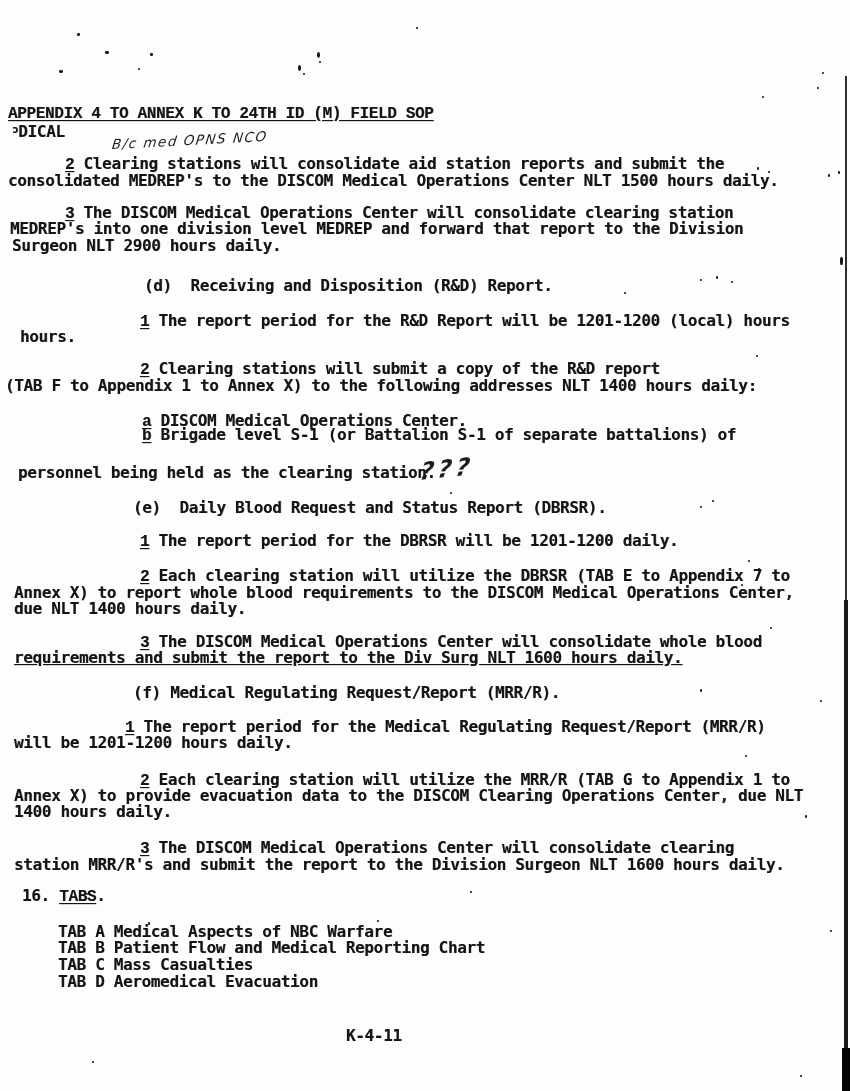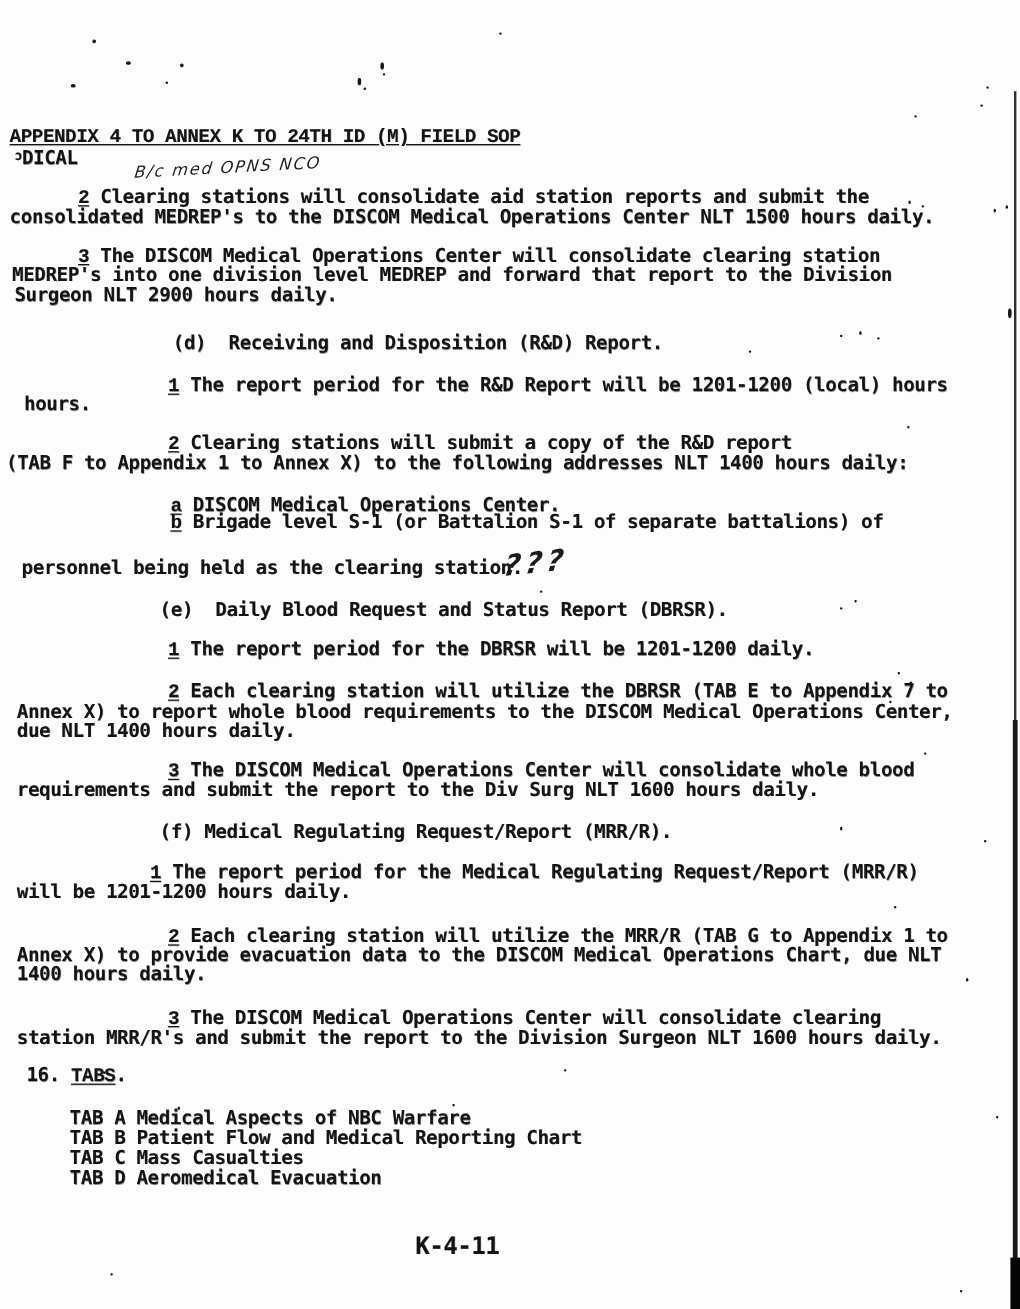--- a/index.html
+++ b/index.html
@@ -33,21 +33,21 @@
     transform:rotate(-6deg) skewX(-14deg);
   }
   .speck { position:absolute; background:#161616; border-radius:45%; }
   .edge { position:absolute; background:#222; }
   .edge-thin   { left:845px; top:76px;  width:2px; height:1015px; background:#2e2e2e; }
   .edge-mid    { left:844px; top:600px; width:4px; height:491px;  background:#191919; }
   .edge-block  { left:842px; top:1048px;width:8px; height:43px;   background:#050505; }
   .footer-label {
     position:absolute; left:346px; top:1026px; white-space:pre;
     font-family:"DejaVu Sans Mono", monospace;
-    font-size:20px; font-weight:bold; color:#141414;
+    font-size:16px; font-weight:bold; color:#141414;
     text-shadow:0.4px 0.4px 0 rgba(20,20,20,0.45); letter-spacing:-0.35px;
   }
 </style>
 </head>
 <body>
 
 <div class="page">
 
   <div id="doc-body">
       <div class="line" style="left: 8px; top: 105px;"><span class="u">APPENDIX 4 TO ANNEX K TO 24TH ID (M) FIELD SOP</span></div>
@@ -64,26 +64,26 @@
       <div class="line" style="left: 5px; top: 378px;"><span>(TAB F to Appendix 1 to Annex X) to the following addresses NLT 1400 hours daily:</span></div>
       <div class="line" style="left: 142px; top: 413px;"><span class="u">a</span><span> DISCOM Medical Operations Center.</span></div>
       <div class="line" style="left: 142px; top: 427px;"><span class="u">b</span><span> Brigade level S-1 (or Battalion S-1 of separate battalions) of</span></div>
       <div class="line" style="left: 18px; top: 465px;"><span>personnel being held as the clearing station.</span></div>
       <div class="line" style="left: 133px; top: 500px;"><span>(e)  Daily Blood Request and Status Report (DBRSR).</span></div>
       <div class="line" style="left: 140px; top: 533px;"><span class="u">1</span><span> The report period for the DBRSR will be 1201-1200 daily.</span></div>
       <div class="line" style="left: 140px; top: 568px;"><span class="u">2</span><span> Each clearing station will utilize the DBRSR (TAB E to Appendix 7 to</span></div>
       <div class="line" style="left: 14px; top: 585px;"><span>Annex X) to report whole blood requirements to the DISCOM Medical Operations Center,</span></div>
       <div class="line" style="left: 14px; top: 601px;"><span>due NLT 1400 hours daily.</span></div>
       <div class="line" style="left: 140px; top: 634px;"><span class="u">3</span><span> The DISCOM Medical Operations Center will consolidate whole blood</span></div>
-      <div class="line" style="left: 14px; top: 650px;"><span>requirements and submit the report to the Div Surg NLT 1600 hours daily.</span></div>
+      <div class="line" style="left: 14px; top: 650px; text-decoration: underline;"><span>requirements and submit the report to the Div Surg NLT 1600 hours daily.</span></div>
       <div class="line" style="left: 133px; top: 685px;"><span>(f) Medical Regulating Request/Report (MRR/R).</span></div>
       <div class="line" style="left: 125px; top: 719px;"><span class="u">1</span><span> The report period for the Medical Regulating Request/Report (MRR/R)</span></div>
       <div class="line" style="left: 14px; top: 735px;"><span>will be 1201-1200 hours daily.</span></div>
       <div class="line" style="left: 140px; top: 772px;"><span class="u">2</span><span> Each clearing station will utilize the MRR/R (TAB G to Appendix 1 to</span></div>
-      <div class="line" style="left: 14px; top: 788px;"><span>Annex X) to provide evacuation data to the DISCOM Medical Operations Chart, due NLT</span></div>
+      <div class="line" style="left: 14px; top: 788px;"><span>Annex X) to provide evacuation data to the DISCOM Clearing Operations Center, due NLT</span></div>
       <div class="line" style="left: 14px; top: 804px;"><span>1400 hours daily.</span></div>
       <div class="line" style="left: 140px; top: 840px;"><span class="u">3</span><span> The DISCOM Medical Operations Center will consolidate clearing</span></div>
       <div class="line" style="left: 14px; top: 857px;"><span>station MRR/R's and submit the report to the Division Surgeon NLT 1600 hours daily.</span></div>
       <div class="line" style="left: 22px; top: 888px;"><span>16. </span><span class="u">TABS</span><span>.</span></div>
       <div class="line" style="left: 58px; top: 924px;"><span>TAB A Medical Aspects of NBC Warfare</span></div>
       <div class="line" style="left: 58px; top: 940px;"><span>TAB B Patient Flow and Medical Reporting Chart</span></div>
       <div class="line" style="left: 58px; top: 957px;"><span>TAB C Mass Casualties</span></div>
       <div class="line" style="left: 58px; top: 974px;"><span>TAB D Aeromedical Evacuation</span></div>
     </div>
 

